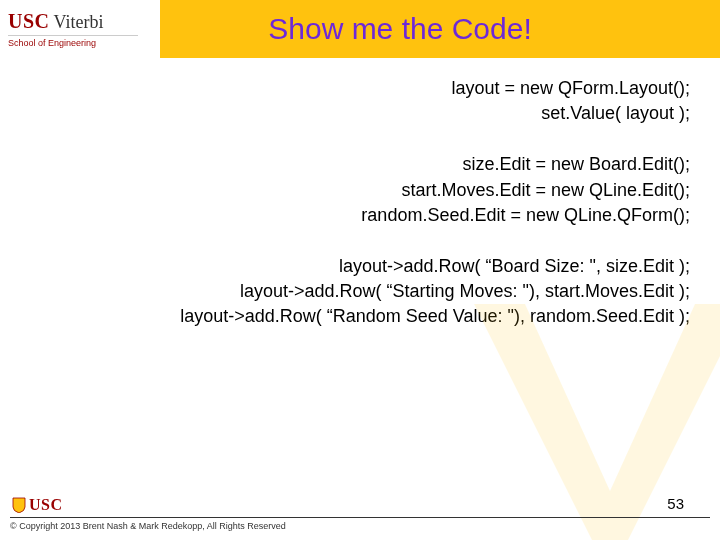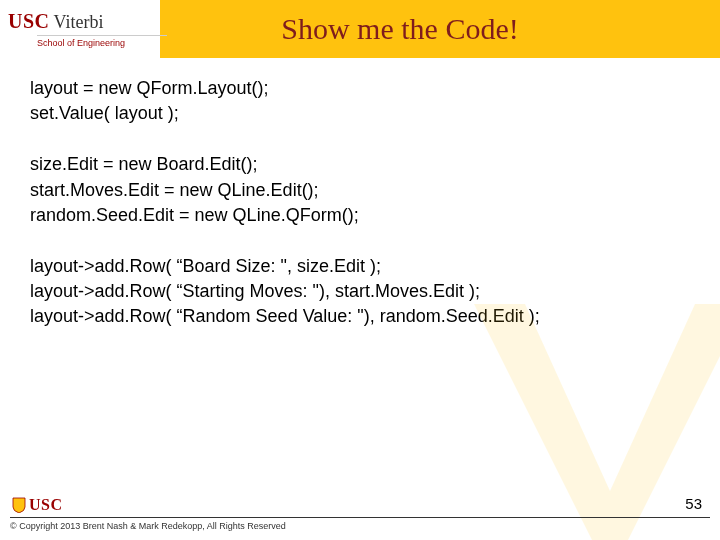--- a/index.html
+++ b/index.html
@@ -46,35 +46,35 @@
     font-size: 18px;
     font-weight: 500;
   }
   .logo-sub {
     font-size: 9px;
     color: #990000;
     margin-top: 2px;
     border-top: 1px solid #cccccc;
     padding-top: 2px;
     width: 130px;
-    margin-left: 29px;
   }
   .title {
     flex: 1;
     text-align: center;
     font-size: 30px;
-    color: #7f1d1d;
-    font-family: Liberation Serif, serif;
+    color: #6d28d9;
+    font-family: Liberation Sans, sans-serif;
     padding-right: 80px;
   }
   .content {
     padding: 18px 30px 0 30px;
     font-size: 18px;
     color: #000000;
     line-height: 1.4;
+    text-align: right;
   }
   .code-block {
     margin-bottom: 26px;
   }
   .code-line {
     white-space: nowrap;
   }
   .watermark {
     position: absolute;
     right: -60px;
@@ -120,21 +120,21 @@
   }
   .copyright {
     position: absolute;
     left: 10px;
     bottom: 9px;
     font-size: 9px;
     color: #333333;
   }
   .page-num {
     position: absolute;
-    right: 18px;
+    right: 36px;
     bottom: 28px;
     font-size: 15px;
     color: #000000;
     text-align: right;
   }
 </style>
 </head>
 <body>
 
 <div class="header-bar">

